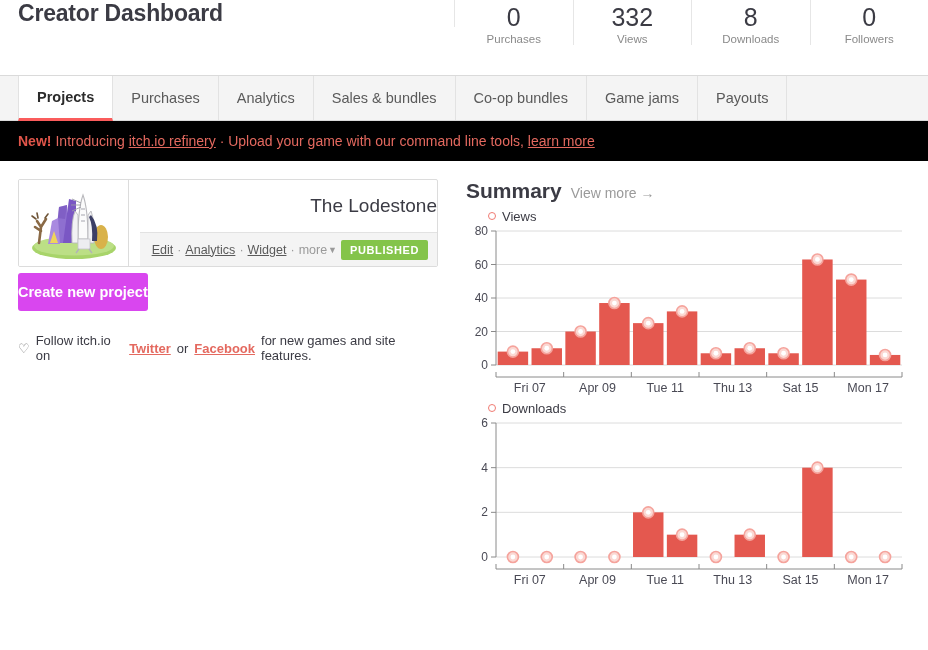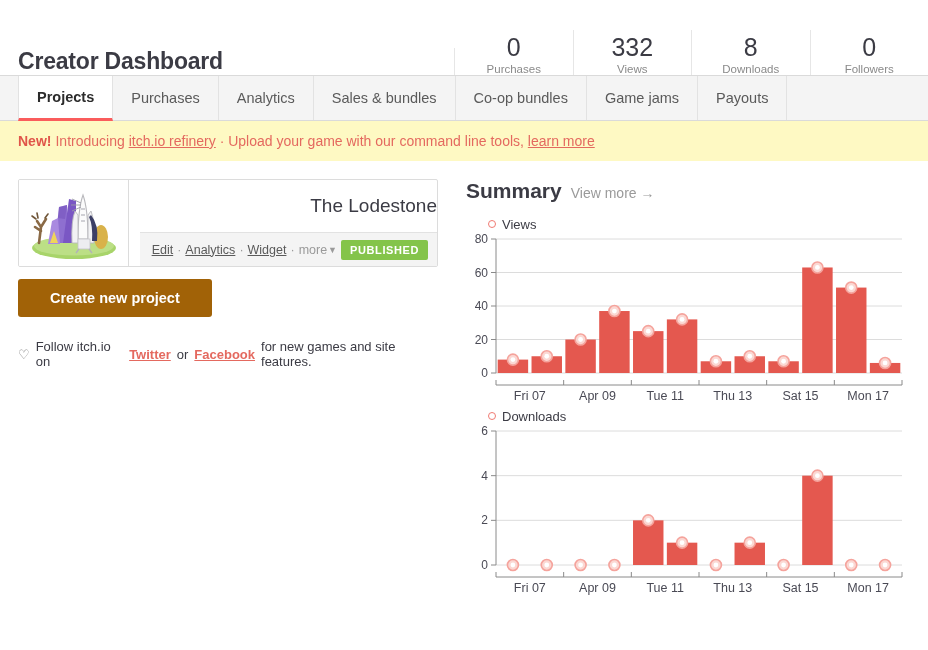--- a/index.html
+++ b/index.html
@@ -8,21 +8,21 @@
     width: 928px; height: 650px;
     background: #ffffff;
     font-family: "Liberation Sans", sans-serif;
     color: #333;
     overflow: hidden;
   }
 
   
   .dash-header {
     display: flex;
-    align-items: flex-end;
+    align-items: flex-start;
     height: 76px;
     border-bottom: 1px solid #dadada;
   }
   .dash-title {
     flex: 0 0 455px;
     display: flex;
     align-items: center;
     padding-left: 18px;
     font-size: 23px;
     font-weight: bold;
@@ -82,21 +82,21 @@
     color: #2b2b2b;
     font-weight: bold;
     border-bottom: 3px solid #fa5c5c;
     margin-bottom: -1px;
     padding-bottom: 0;
   }
 
   
   .banner {
     height: 40px;
-    background: #fef9c3;
+    background: #000000;
     display: flex;
     align-items: center;
     padding-left: 18px;
     font-size: 14px;
     color: #e4695f;
   }
   .banner b { color: #e0554a; margin-right: 4px; }
   .banner a { color: #e4695f; text-decoration: underline; }
 
   
@@ -161,27 +161,27 @@
     background: #84c44a;
     color: #fff;
     font-size: 11px;
     font-weight: bold;
     letter-spacing: 0.6px;
     padding: 4px 9px;
     border-radius: 2px;
   }
 
   .btn-create {
-    margin-top: 12px;
-    background: #a16207;
+    margin-top: 6px;
+    background: #d946ef;
     color: #fff;
     border: none;
     font-size: 14.5px;
     font-weight: bold;
-    padding: 11px 32px;
+    padding: 11px 0;
     border-radius: 3px;
     cursor: pointer;
     font-family: "Liberation Sans", sans-serif;
   }
 
   .follow {
     margin-top: 22px;
     font-size: 13px;
     color: #3b3b44;
     display: flex;
@@ -189,21 +189,21 @@
     gap: 6px;
   }
   .follow a { color: #e4695f; text-decoration: underline; font-weight: bold; }
   .heart { color:#8a8a8a; font-size: 13px; }
 
   
   .summary-head {
     display: flex;
     align-items: baseline;
     gap: 9px;
-    margin-bottom: 12px;
+    margin-bottom: 4px;
   }
   .summary-title { font-size: 21px; font-weight: bold; color: #3b3b44; }
   .summary-more { font-size: 14px; color: #9a9a9a; cursor: pointer; }
 
   .chart-block { margin-top: 4px; }
   .chart-legend {
     display: flex;
     align-items: center;
     gap: 6px;
     font-size: 13px;

